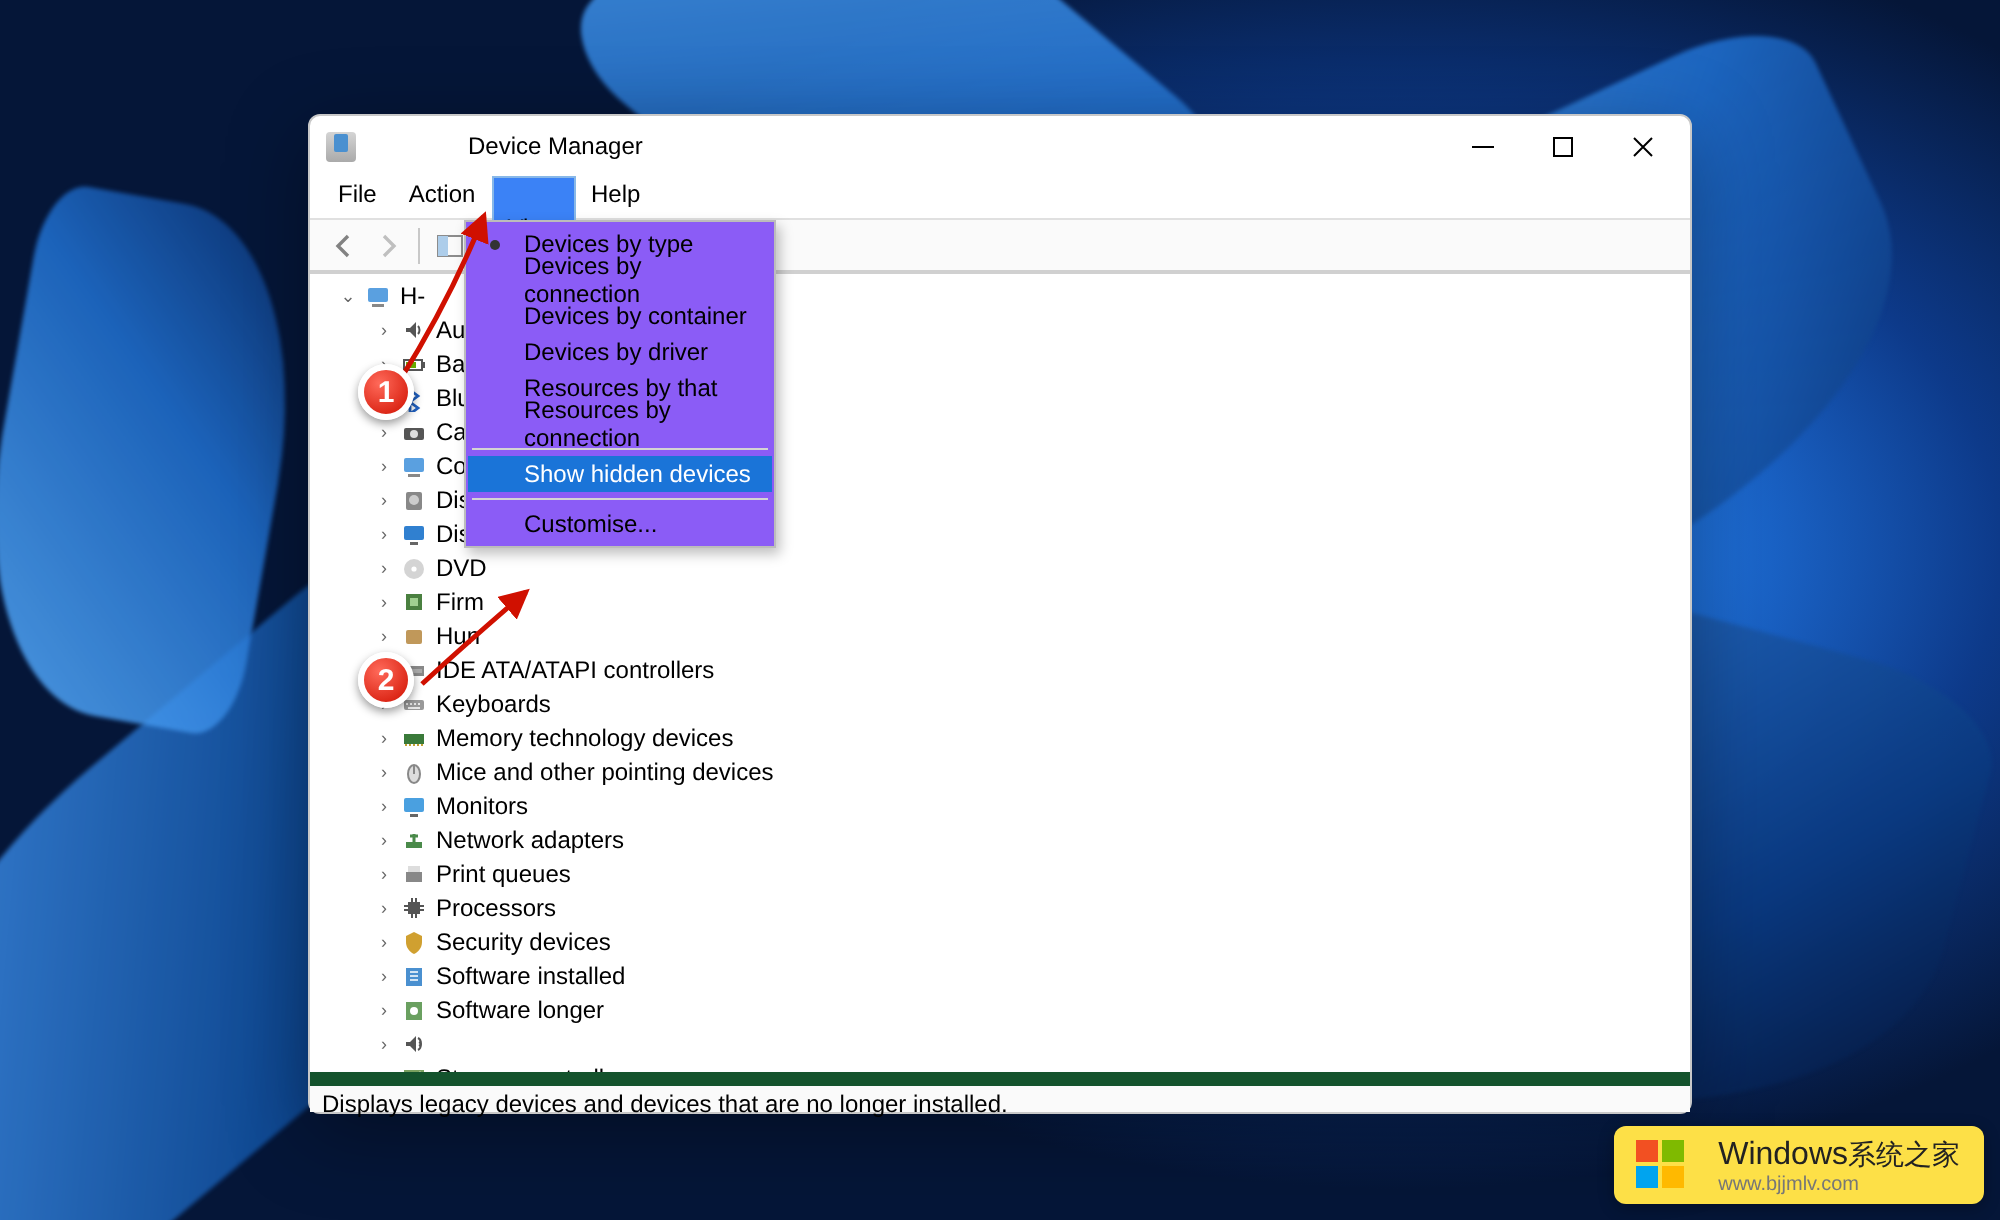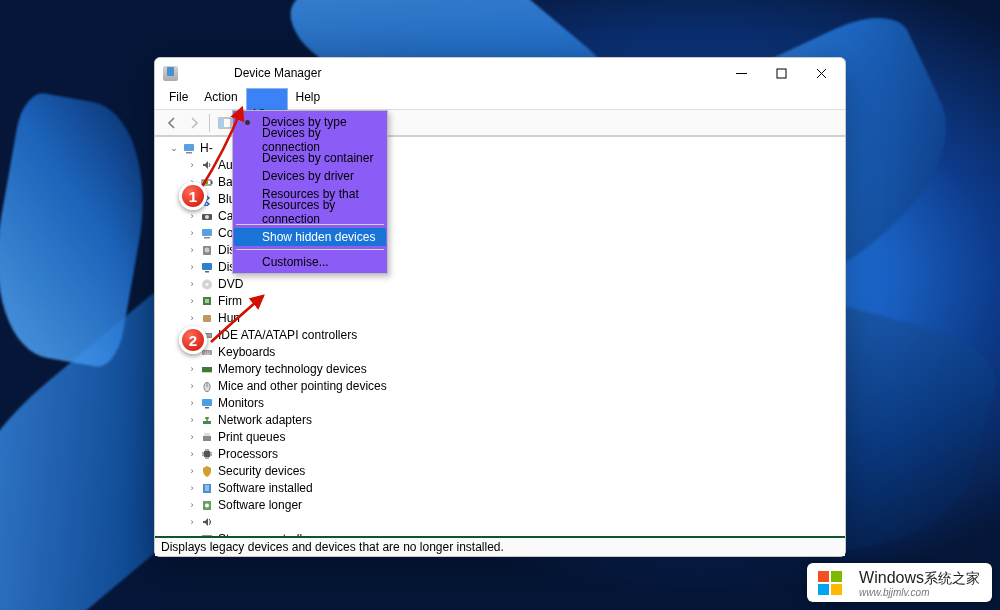--- a/index.html
+++ b/index.html
@@ -49,21 +49,21 @@
 .content { flex: 1; display: flex; border-top: 1px solid #d0d0d0; position: relative; overflow: hidden; }
 .tree { flex: 1; padding: 2px 8px; font-size: 12px; color: #000; overflow: hidden; background: #fff; }
 .node { height: 17px; display: flex; align-items: center; gap: 2px; white-space: nowrap; }
 .indent0 { padding-left: 6px; }
 .indent1 { padding-left: 24px; }
 .exp { width: 10px; text-align: center; color: #666; font-size: 9px; }
 .nicon { width: 15px; height: 15px; display: inline-flex; align-items: center; justify-content: center; }
 .nicon svg { width: 14px; height: 14px; }
 .nlabel { margin-left: 2px; }
 
-.statusbar { height: 20px; border-top: 2px solid #14532d; font-size: 12px; color: #000; padding: 2px 6px; background: #fafafa; }
+.statusbar { height: 20px; border-top: 7px solid #14532d; font-size: 12px; color: #000; padding: 2px 6px; background: #fafafa; }
 
 
 .dropdown {
   position: absolute; left: 232px; top: 110px; width: 156px;
   background: #8b5cf6; border: 1px solid #bcbcbc; box-shadow: 2px 3px 6px rgba(0,0,0,0.25);
   font-size: 12px; padding: 2px 1px;
 }
 .dd-item { height: 18px; padding: 1px 10px 1px 28px; display: flex; align-items: center; cursor: default; position: relative; }
 .dd-item.sel { background: #1a74d8; color: #fff; align-items: center; }
 .dd-sep { height: 1px; background: #d4d4d4; margin: 3px 2px; }
@@ -74,28 +74,28 @@
   position: absolute; width: 28px; height: 28px; border-radius: 50%;
   background: radial-gradient(circle at 35% 30%, #ff6a5a, #d01000);
   border: 3px solid #fff; color: #fff; font-weight: bold; font-size: 15px;
   display: flex; align-items: center; justify-content: center;
   box-shadow: 0 2px 5px rgba(0,0,0,0.4);
 }
 .arrow { position: absolute; pointer-events: none; }
 
 
 .watermark {
-  position: absolute; right: 8px; bottom: 8px; background: #ffffff;
-  border-radius: 6px; padding: 6px 12px 4px 10px; display: flex; align-items: flex-end; gap: 14px;
+  position: absolute; right: 8px; bottom: 8px; background: #fde047;
+  border-radius: 6px; padding: 6px 12px 4px 10px; display: flex; align-items: flex-start; gap: 14px;
   box-shadow: 0 2px 8px rgba(0,0,0,0.3);
 }
 .wm-logo { width: 28px; height: 28px; position: relative; }
 .wm-logo .sq { position:absolute; width:11px; height:11px; }
 .wm-text { font-size: 14px; color: #222; display: flex; flex-direction: column; line-height: 1.1; }
-.wm-url { font-size: 10px; color: #777; font-style: italic; }
+.wm-url { font-size: 10px; color: #777; }
 </style>
 </head>
 <body>
 
 <div class="desktop">
   <div class="petal p1"></div>
     <div class="petal p2"></div>
     <div class="petal p3"></div>
   <div class="petal p4"></div>
     <div class="petal p5"></div>

